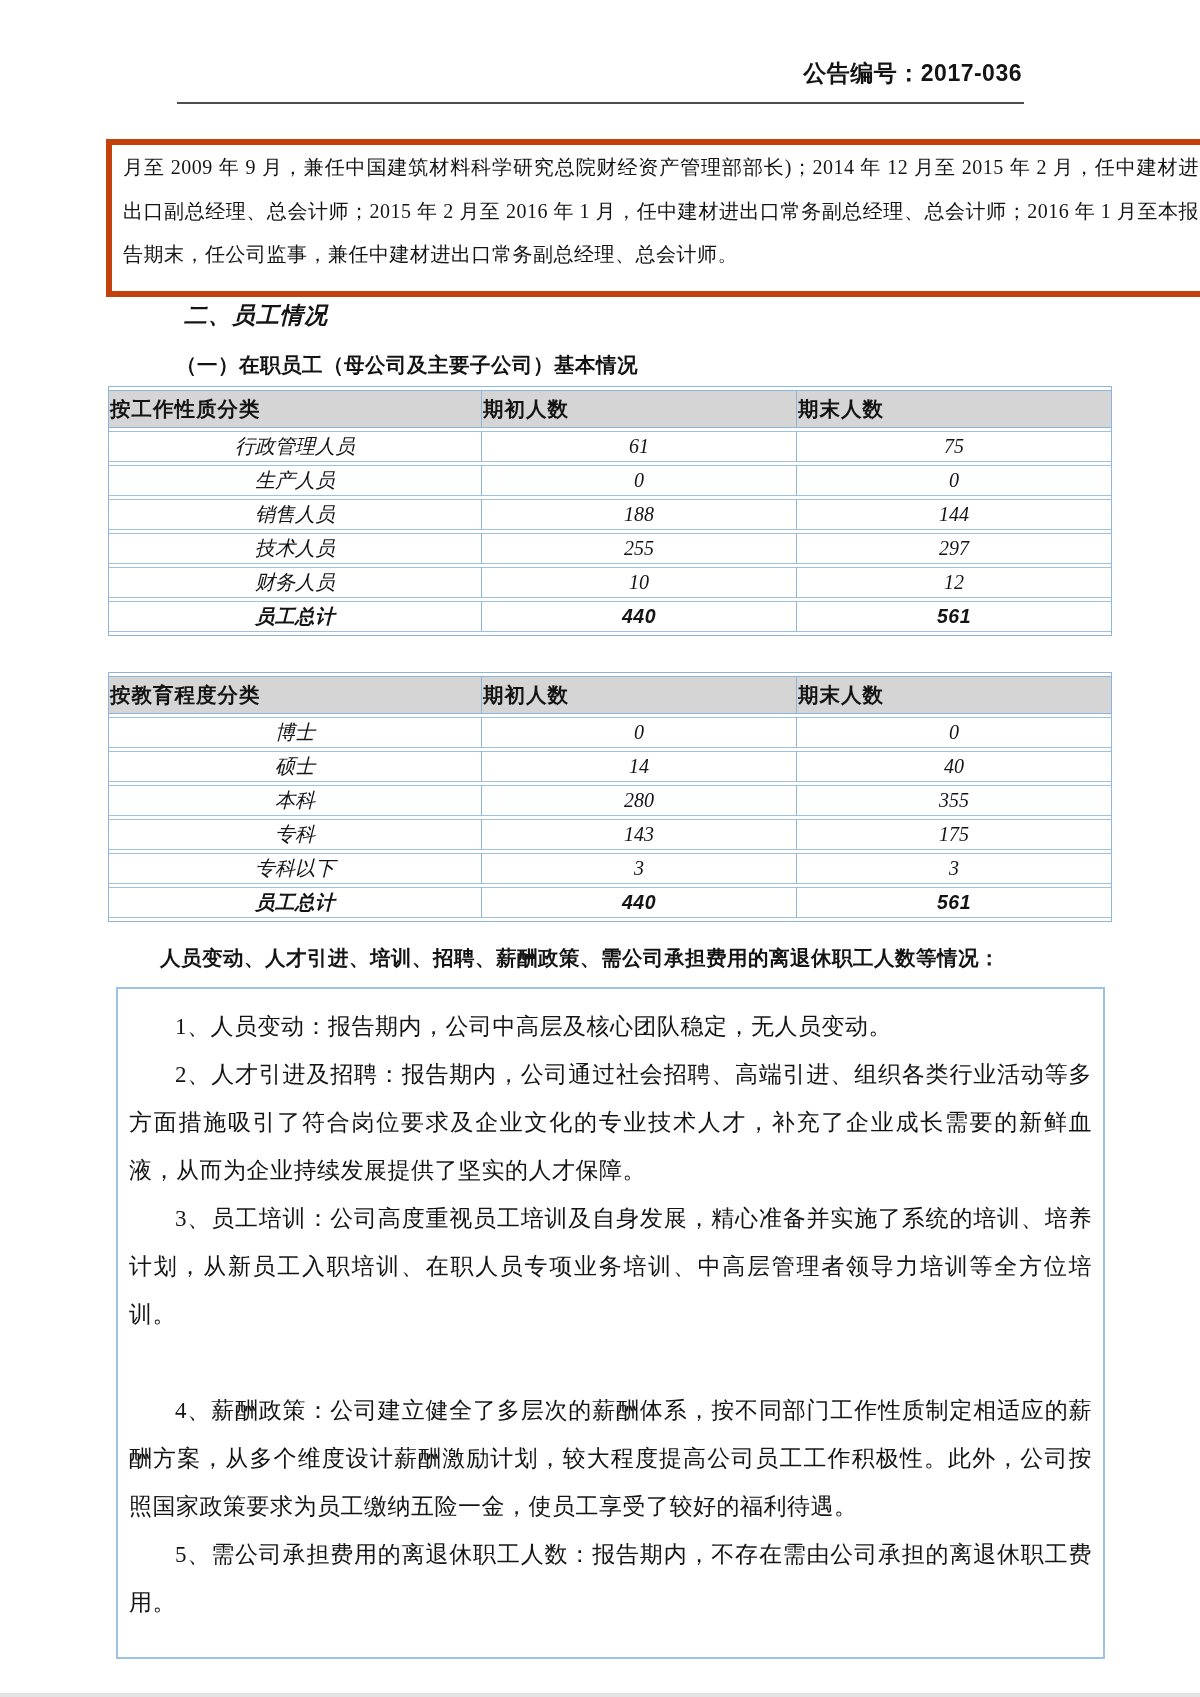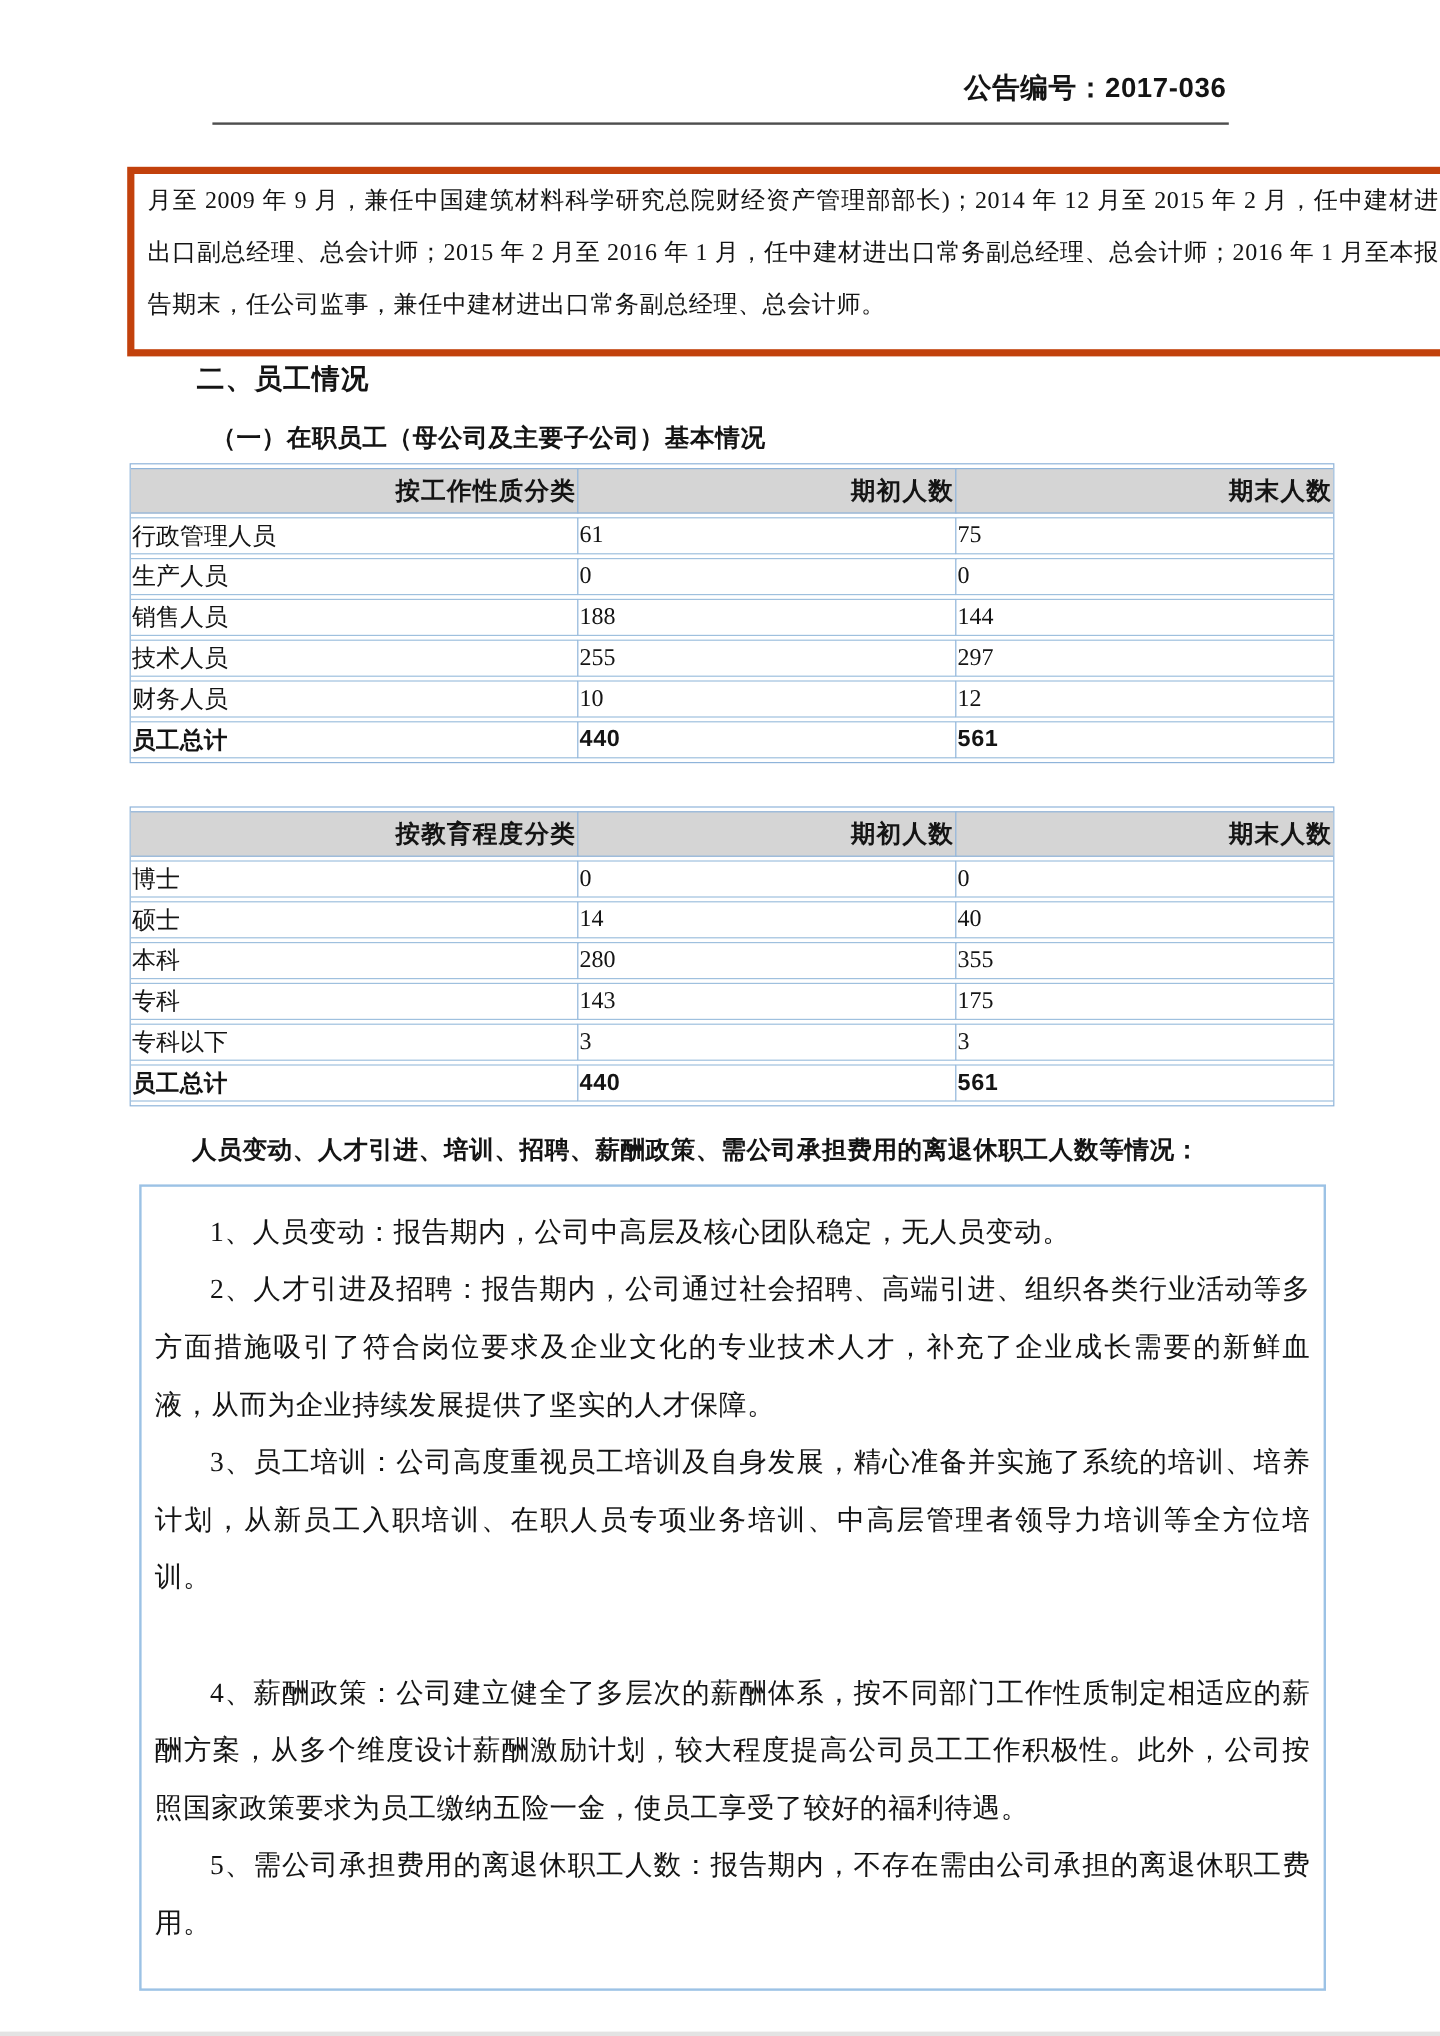--- a/index.html
+++ b/index.html
@@ -26,50 +26,50 @@
     width: 847px; height: 2px; background: #4e4e4e;
   }
   .box1 {
     position: absolute; top: 139px; left: 106px; width: 1110px;
     border: 6px solid #c2410c;
     padding: 1px 11px 14px;
     font-size: 20px; line-height: 43.5px;
     text-align: justify; letter-spacing: .5px;
   }
   .h2 {
-    position: absolute; top: 300px; left: 164px;
-    font-family: "Liberation Sans", "DejaVu Sans", sans-serif;
-    font-weight: 700; font-size: 23px; letter-spacing: 1px;
+    position: absolute; top: 300px; left: 184px;
+    font-family: "Liberation Sans", "DejaVu Sans", sans-serif;
+    font-weight: 700; font-size: 23px; letter-spacing: 1px; font-style: italic;
   }
   .h3 {
     position: absolute; top: 351px; left: 176px;
     font-family: "Liberation Sans", "DejaVu Sans", sans-serif;
     font-weight: 700; font-size: 20.5px; letter-spacing: .5px; text-align: center;
   }
   .tbl {
     position: absolute; left: 108px; width: 1002px;
     border-collapse: separate; border-spacing: 0 3px;
     border: 1px solid #8fb4da; background: #ffffff;
     table-layout: fixed;
   }
   .tbl1 { top: 386px; }
   .tbl2 { top: 672px; }
   .tbl col.c1 { width: 372px; }
   .tbl col.c2 { width: 315px; }
   .tbl col.c3 { width: 315px; }
   .tbl th {
     background: #d5d5d5; height: 38px;
     font-family: "Liberation Sans", "DejaVu Sans", sans-serif;
-    font-size: 20.5px; font-weight: 700; text-align: right;
+    font-size: 20.5px; font-weight: 700; text-align: left;
     border-top: 1px solid #8fb4da; border-bottom: 1px solid #8fb4da;
     letter-spacing: 1px;
   }
   .tbl td {
-    height: 27px; font-size: 20px; text-align: left;
-    border-top: 1px solid #9fc0de; border-bottom: 1px solid #9fc0de;
+    height: 27px; font-size: 20px; text-align: center;
+    border-top: 1px solid #9fc0de; border-bottom: 1px solid #9fc0de; font-style: italic;
   }
   .tbl th + th, .tbl td + td { border-left: 1px solid #8fb4da; }
   .tbl tr.total-row td {
     font-weight: 700;
     font-family: "Liberation Sans", "DejaVu Sans", sans-serif;
     font-size: 19.5px; letter-spacing: .5px;
   }
   .lead {
     position: absolute; top: 944px; left: 160px;
     font-family: "Liberation Sans", "DejaVu Sans", sans-serif;

